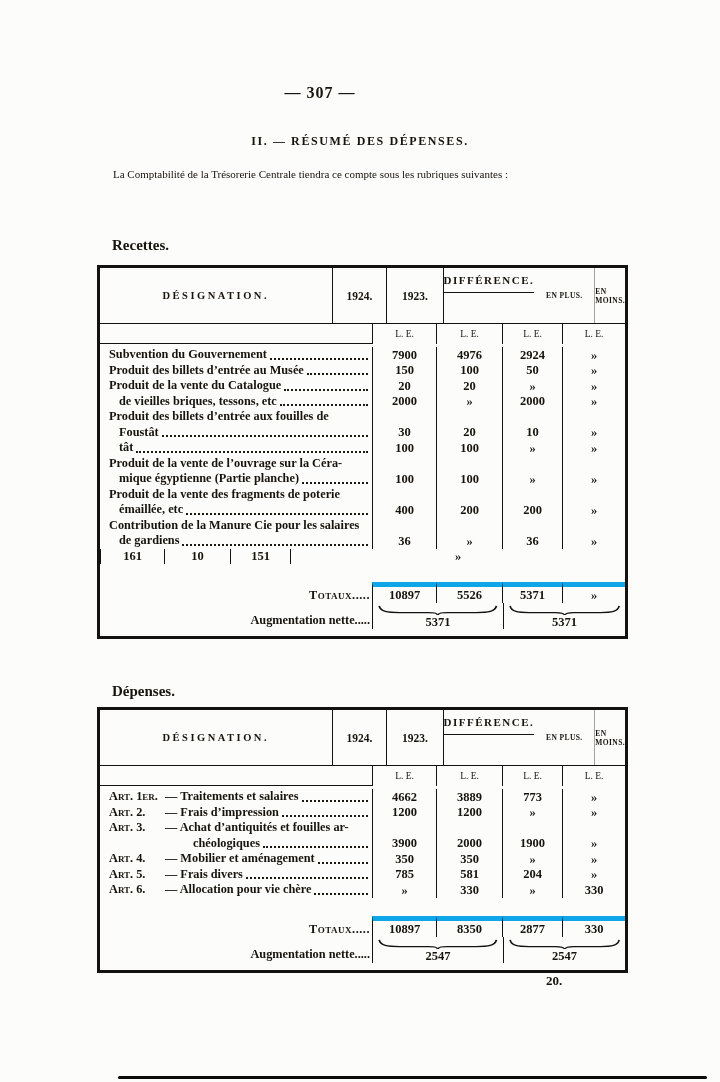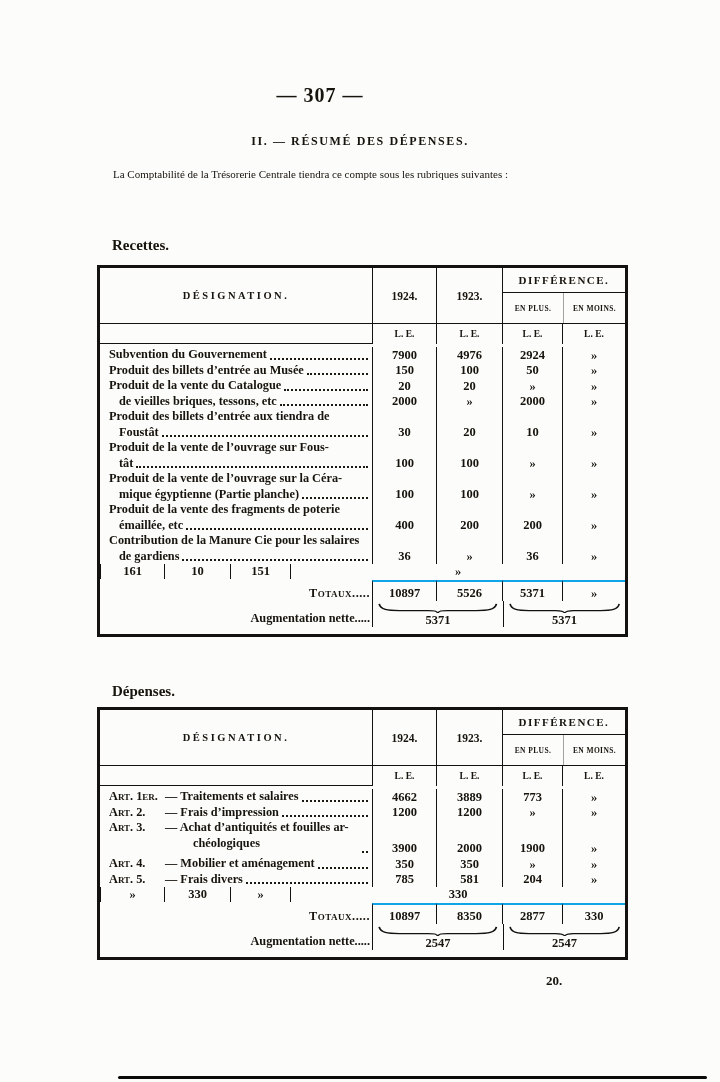--- a/index.html
+++ b/index.html
@@ -3,72 +3,72 @@
 <meta charset="utf-8">
 <style>
   * { box-sizing: border-box; }
   html,body { margin:0; padding:0; background:#ffffff; }
   .page {
     position:relative; width:720px; height:1082px;
     background:#fcfcfa; color:#17130d; overflow:hidden;
     font-family:"Liberation Serif","DejaVu Serif",serif;
   }
   .pagenum { position:absolute; top:84px; left:0; width:640px; text-align:center;
-    font-size:20px; font-weight:700; letter-spacing:1px; }
+    font-size:16px; font-weight:700; letter-spacing:1px; }
   .heading { position:absolute; top:134px; left:0; width:720px; text-align:center;
     font-size:12px; font-weight:700; letter-spacing:1.6px; }
   .intro { position:absolute; top:166px; left:89px; width:545px;
     font-size:11px; line-height:1.58; text-align:justify; text-indent:24px;font-family:Liberation Serif, serif; }
   .seclabel { position:absolute; left:112px; font-size:15px; font-weight:700; }
   #recettes-label { top:237px; }
   #depenses-label { top:683px;text-align:right; }
 
   .ptable { position:absolute; left:97px; width:531px; border:3px solid #141210;
     padding-bottom:7px; }
   #table-recettes { top:265px; }
   #table-depenses { top:707px; }
 
   .thead { display:flex; height:56px; border-bottom:1px solid #141210; font-weight:700; }
   .h-des { width:272px; display:flex; align-items:center; justify-content:center;
     font-size:10.5px; letter-spacing:2.5px; }
   .h-y { border-left:1px solid #141210; display:flex; align-items:center;
     justify-content:center; font-size:11.5px; }
-  .h-diff { flex:1; border-left:1px solid #141210; display:flex; flex-direction:column; }
+  .h-diff { flex:1; border-left:1px solid #141210; display:flex; flex-direction:row; }
   .h-dtitle { height:25px; display:flex; align-items:center; justify-content:center;
     font-size:11px; letter-spacing:1.5px; border-bottom:1px solid #141210; }
   .h-dsub { flex:1; display:flex; }
   .h-plus { width:60px; display:flex; align-items:center; justify-content:center;
     font-size:7.5px; letter-spacing:0.4px; }
   .h-moins { flex:1; border-left:1px solid #a3a3a3; display:flex; align-items:center;
     justify-content:center; font-size:7.5px; letter-spacing:0.4px; }
 
-  .units { display:flex; height:20px; font-weight:700; }
+  .units { display:flex; height:20px; font-weight:400; }
   .u-des { width:272px; border-bottom:1px solid #141210; }
   .u-cell { border-left:1px solid #141210; display:flex; align-items:center;
     justify-content:center; font-size:9.5px; }
 
   .w1 { width:64px; } .w2 { width:66px; } .w3 { width:60px; } .w4 { flex:1; }
   .wy1 { width:64px; } .wy2 { width:66px; }
 
   .tbody { padding-top:3px; }
   .trow { display:flex; }
   .td { width:272px; padding:0 3px 0 9px; overflow:hidden; font-size:12.3px; font-weight:700; }
   .fline { white-space:nowrap; line-height:15.5px; }
   .lline { display:flex; line-height:15.5px; }
   .txt { white-space:nowrap; }
   .leader { flex:1; align-self:flex-end; border-bottom:2px dotted #1c1812;
     margin:0 1px 3px 3px; min-width:6px; }
   .ind { padding-left:10px; }
-  .ind2 { padding-left:84px;flex-direction:column; }
+  .ind2 { padding-left:84px; }
   .tn { border-left:1px solid #141210; display:flex; align-items:flex-end;
     justify-content:center; font-size:12.5px; font-weight:700; line-height:15px; }
   .artno { display:inline-block; width:56px; font-variant:small-caps; }
 
-  .totaux { margin-top:1px; }
-  .totaux .tn { border-top:2px solid #0ea5e9; height:21px; padding-top:10px; }
+  .totaux { margin-top:18px; }
+  .totaux .tn { border-top:5px solid #0ea5e9; height:21px; padding-top:10px; }
   .tot-label { display:flex; justify-content:flex-end; align-items:flex-end; padding-right:2px; }
   .sc { font-variant:small-caps; letter-spacing:0.5px; }
 
   .aug-label { width:272px; display:flex; justify-content:flex-end; align-items:flex-end;
     padding:0 2px 1px 0; font-size:12.3px; font-weight:700; white-space:nowrap; overflow:hidden; }
   .mcell { border-left:1px solid #141210; display:flex; flex-direction:column;
     align-items:center; padding-top:2px; }
   .myears { width:131px; }
   .mdiff { flex:1; }
   .brace { width:92%; height:10px; display:block; }
@@ -158,35 +158,34 @@
             </div>
         </div>
         <div class="tn w1">2000</div>
         <div class="tn w2">»</div>
         <div class="tn w3">2000</div>
         <div class="tn w4">»</div>
       </div>
 
       <div class="trow">
         <div class="td">
-          <div class="fline txt">Produit des billets d’entrée aux tiendra de</div>
+          <div class="fline txt">Produit des billets d’entrée aux fouilles de</div>
           <div class="lline ind">
               <span class="txt">Foustât</span>
               <span class="leader"></span>
             </div>
         </div>
         <div class="tn w1">30</div>
         <div class="tn w2">20</div>
         <div class="tn w3">10</div>
         <div class="tn w4">»</div>
       </div>
 
       <div class="trow">
         <div class="td">
-          <div class="fline txt">Produit de la vente de l’ouvrage sur Fous-</div>
           <div class="lline ind">
               <span class="txt">tât</span>
               <span class="leader"></span>
             </div>
         </div>
         <div class="tn w1">100</div>
         <div class="tn w2">100</div>
         <div class="tn w3">»</div>
         <div class="tn w4">»</div>
       </div>
@@ -357,20 +356,27 @@
               <span class="leader"></span>
             </div>
         </div>
         <div class="tn w1">785</div>
         <div class="tn w2">581</div>
         <div class="tn w3">204</div>
         <div class="tn w4">»</div>
       </div>
 
       <div class="trow">
+        <div class="td">
+          <div class="lline">
+              <span class="artno txt">Art. 6.</span>
+              <span class="txt">— Allocation pour vie chère</span>
+              <span class="leader"></span>
+            </div>
+        </div>
         <div class="tn w1">»</div>
         <div class="tn w2">330</div>
         <div class="tn w3">»</div>
         <div class="tn w4">330</div>
       </div>
 
       <div class="trow totaux">
         <div class="td tot-label">
             <span class="sc">Totaux.....</span>
           </div>

